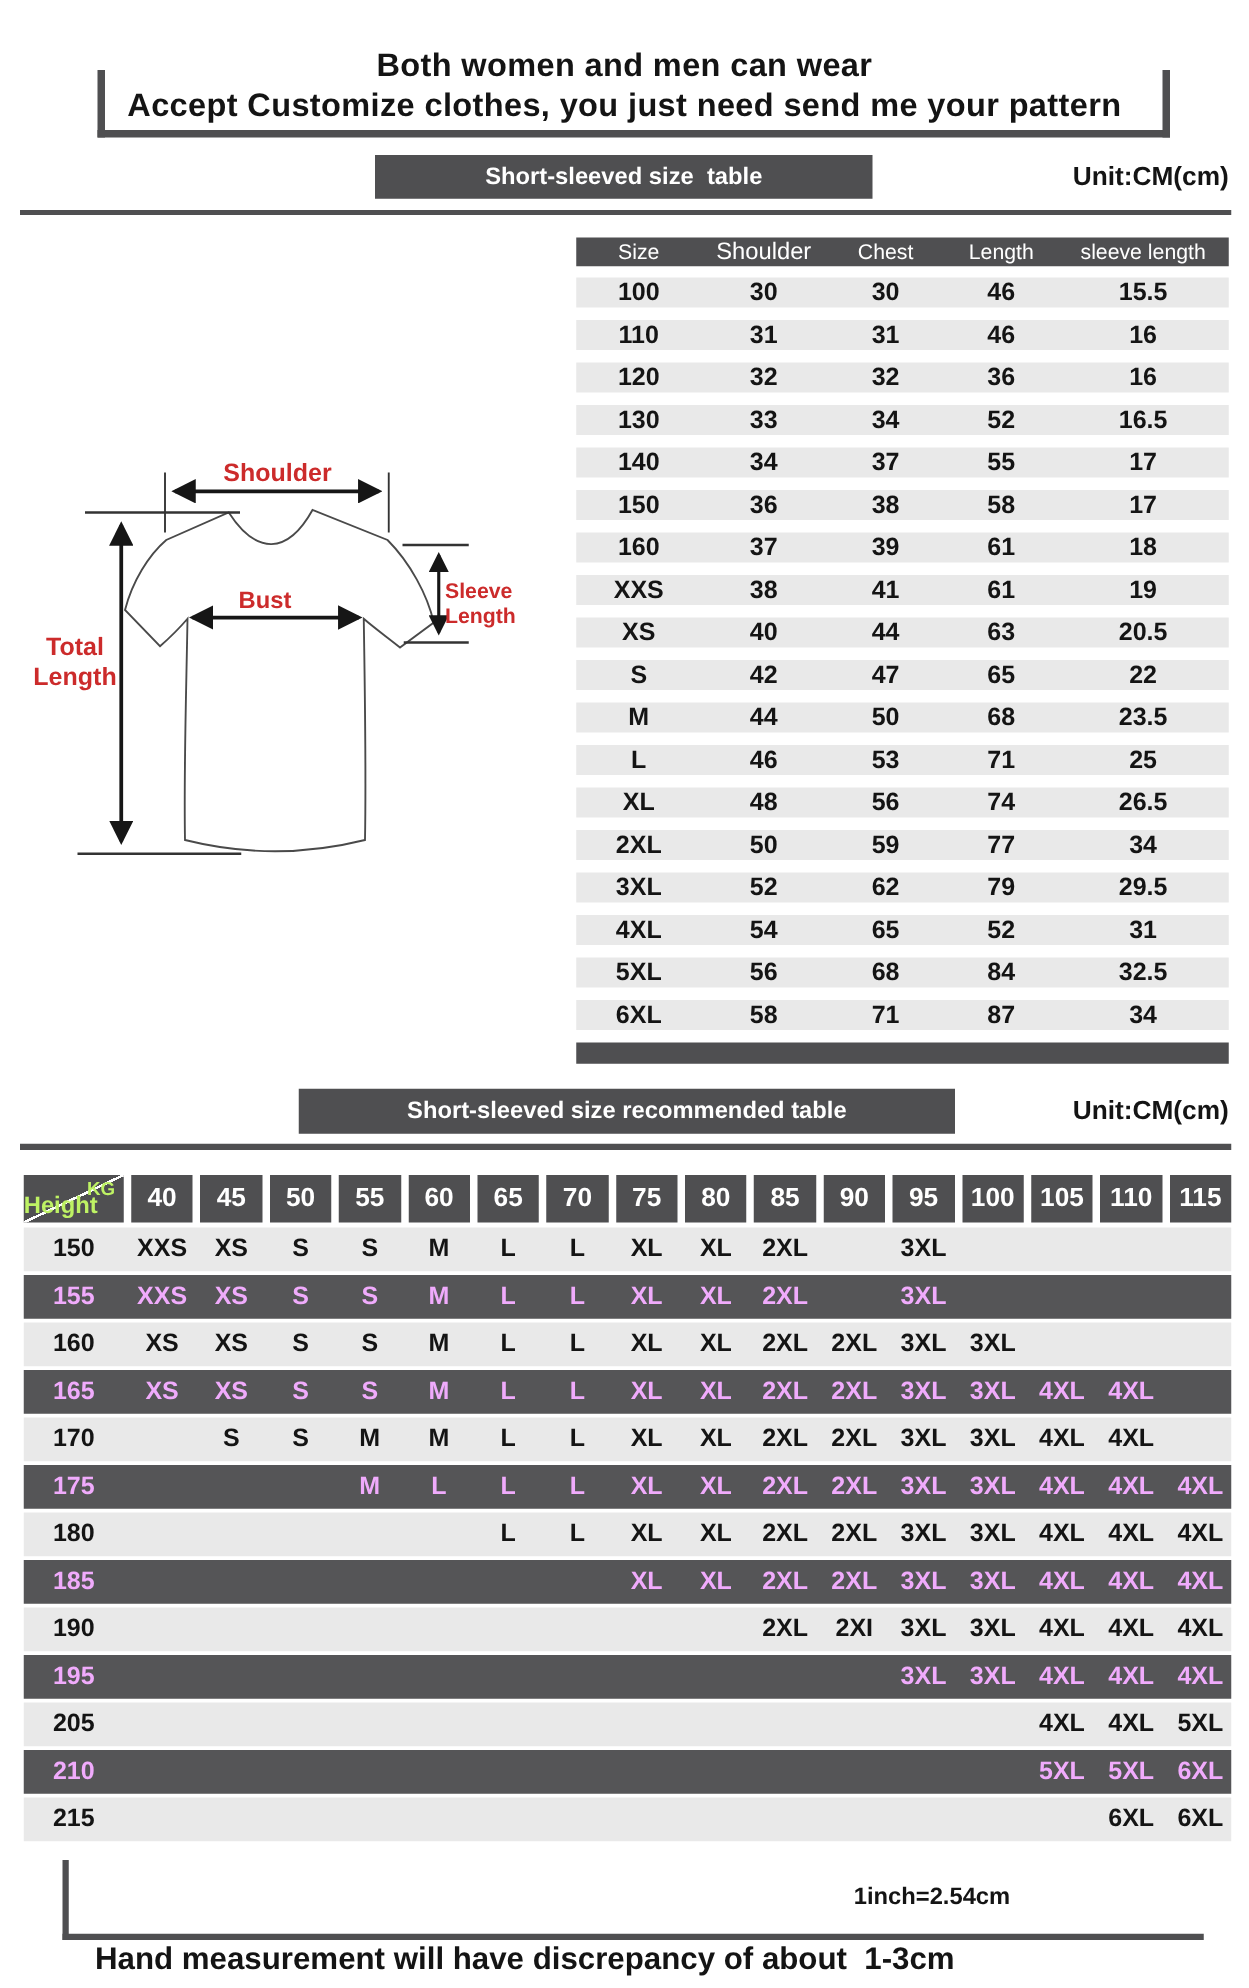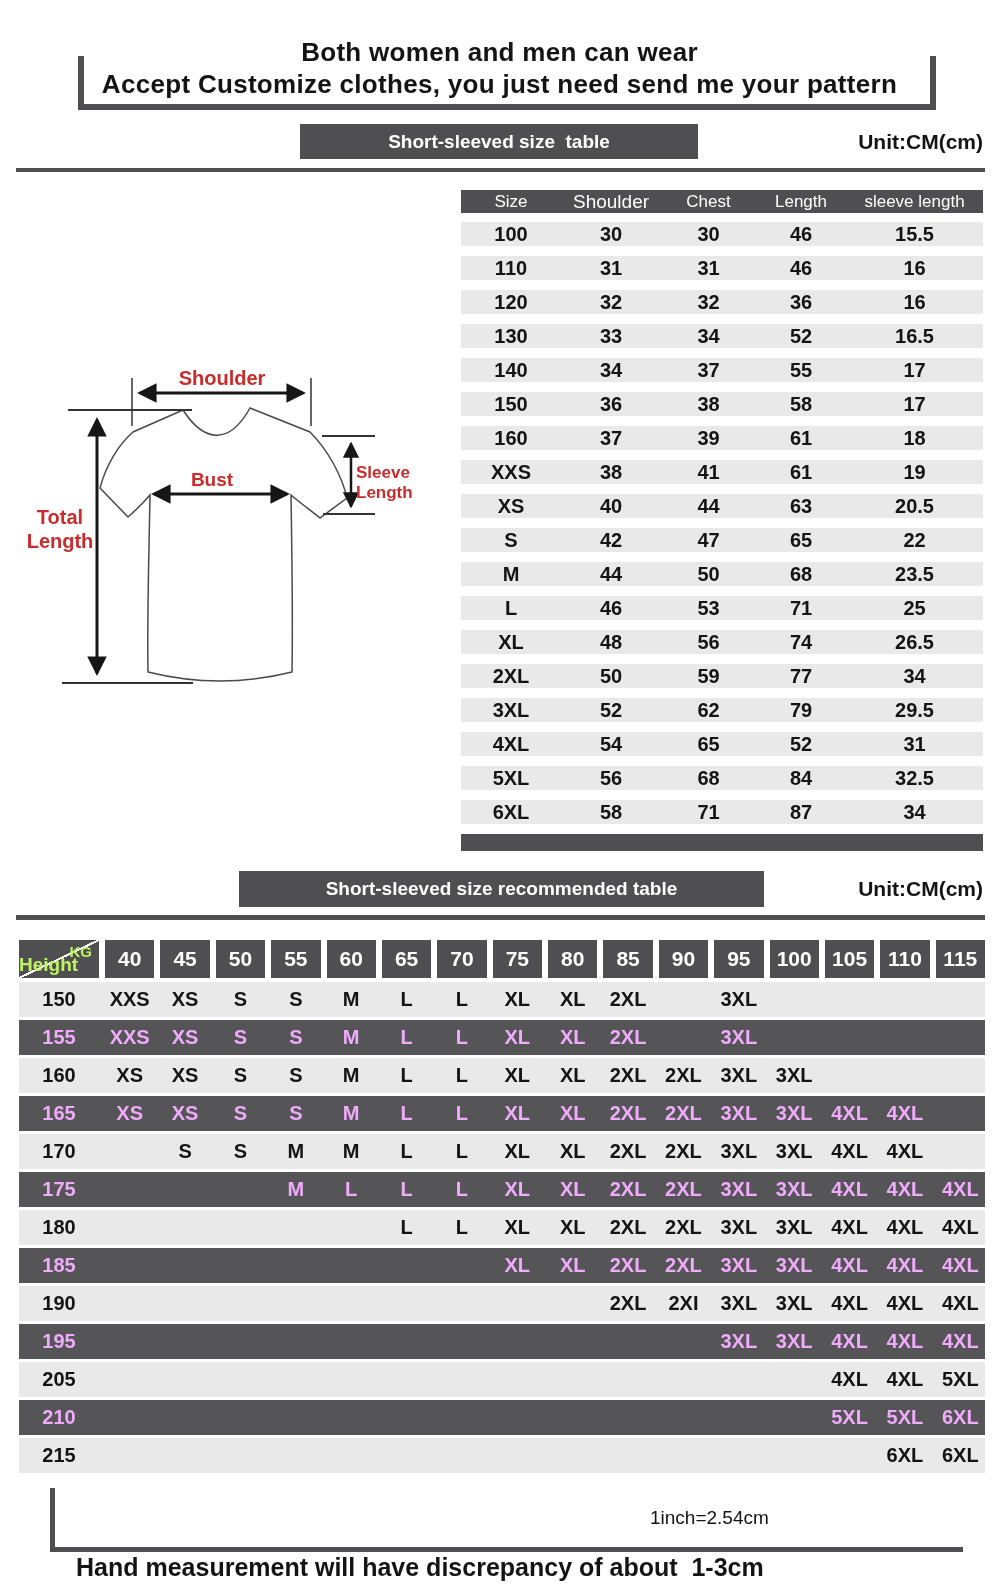--- a/index.html
+++ b/index.html
@@ -60,21 +60,21 @@
   .corner .ht{position:absolute;bottom:2px;left:0;font-size:19px;font-weight:bold;z-index:1;}
   .rec-row{display:grid;grid-template-columns:80px repeat(16,1fr);column-gap:6px;height:35px;
            margin-bottom:3px;align-items:center;text-align:center;font-weight:bold;font-size:20px;}
   .rec-row.light{background:var(--light-row);color:#141414;}
   .rec-row.dark{background:var(--dark-row);color:#f0abfc;}
 
   
   .f-bracket{position:absolute;left:50px;top:1488px;width:908px;height:59px;
              border-left:5px solid var(--dark);border-bottom:5px solid var(--dark);}
   .f-note{position:absolute;left:76px;top:1505px;font-weight:bold;font-size:25px;white-space:pre;margin-top:48px;}
-  .f-conv{position:absolute;left:650px;top:1507px;font-weight:normal;font-size:19px;}
+  .f-conv{position:absolute;left:683px;top:1507px;font-weight:bold;font-size:19px;}
 </style>
 </head>
 <body>
 
 <div class="page">
 
   <div class="heading">
     <div>Both women and men can wear</div>
     <div>Accept Customize clothes, you just need send me your pattern</div>
   </div>

